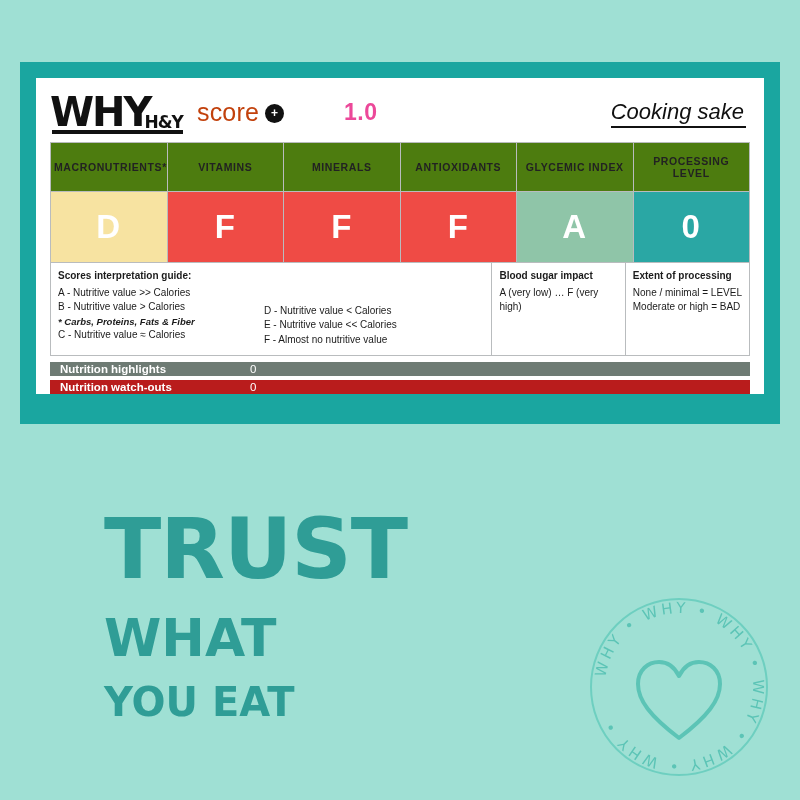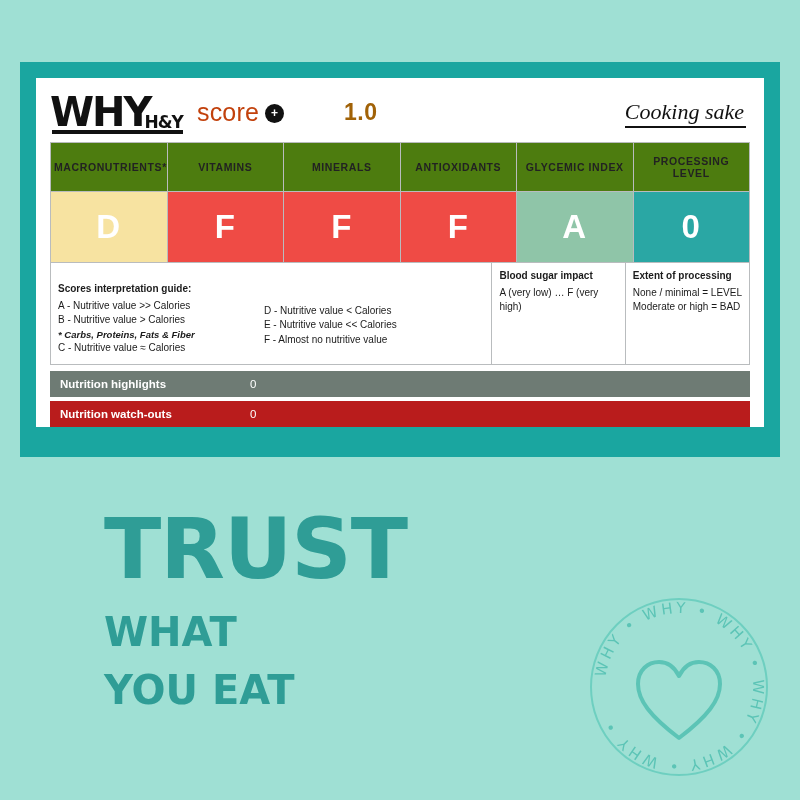--- a/index.html
+++ b/index.html
@@ -89,27 +89,27 @@
     display: inline-flex;
     align-items: center;
     justify-content: center;
     margin-left: 6px;
     position: relative;
     top: 1px;
   }
   .score-value {
     font-size: 23px;
     font-weight: bold;
-    color: #a16207;
+    color: #ec4899;
     margin-left: 60px;
     letter-spacing: 0.5px;
   }
   .product-name {
     margin-left: auto;
-    font-family: Liberation Serif, serif;
+    font-family: Liberation Sans, sans-serif;
     font-style: italic;
     font-size: 22px;
     color: #111;
     padding-right: 6px;
     position: relative;
   }
   .product-name::after {
     content: "";
     position: absolute;
     left: 0; right: 4px; bottom: -3px;
@@ -169,33 +169,33 @@
   .guide-cell.sep { border-left: 1px solid #b9bcbe; }
   .guide-title {
     font-weight: bold;
     font-size: 10px;
     margin-bottom: 2px;
     display: block;
   }
   .guide-cell .line { display: block; white-space: nowrap; }
   .guide-cell .line.italic { font-style: italic; font-weight: bold; font-size: 9.5px; }
   .guide-cell .wrapline { display: block; }
-  .c1 { width: 215px; margin-top: 13px; }
+  .c1 { width: 215px; }
   .c2 { width: 245px; margin-top: 20px; }
   .c3 { width: 139px; }
   .c4 { flex: 1; }
   
   .bars {
     margin: 6px 14px 14px 14px;
     width: calc(100% - 28px);
   }
   .bar {
     display: flex;
     align-items: center;
-    height: 26px;
+    height: 14px;
     margin-bottom: 4px;
   }
   .bar .label {
     font-size: 11.5px;
     font-weight: bold;
     color: #ffffff;
     padding-left: 10px;
     width: 200px;
     box-sizing: border-box;
   }
@@ -216,21 +216,21 @@
     font-family: "DejaVu Sans", sans-serif;
     font-weight: bold;
     font-size: 84px;
     line-height: 0.95;
     color: #2f9d96;
     letter-spacing: -1px;
   }
   .slogan .l2 {
     font-family: "DejaVu Sans", sans-serif;
     font-weight: bold;
-    font-size: 40px;
+    font-size: 52px;
     line-height: 1.0;
     color: #2f9d96;
     margin-top: 22px;
     letter-spacing: 0px;
   }
   .slogan .l3 {
     font-family: "DejaVu Sans", sans-serif;
     font-weight: bold;
     font-size: 40px;
     line-height: 1.0;

